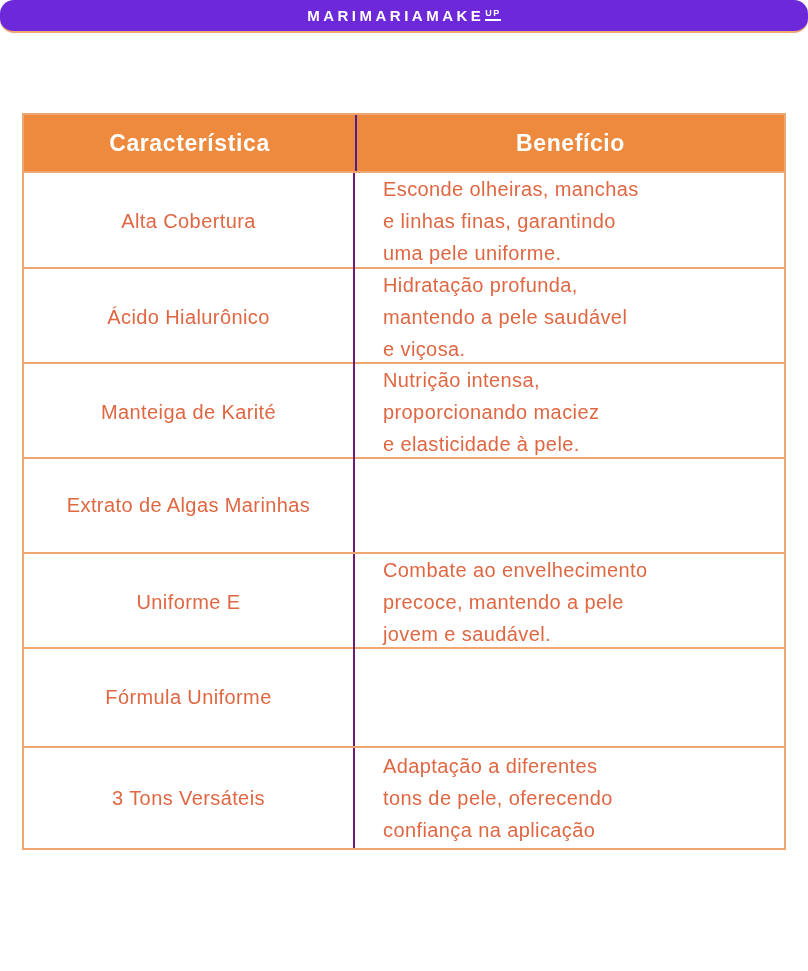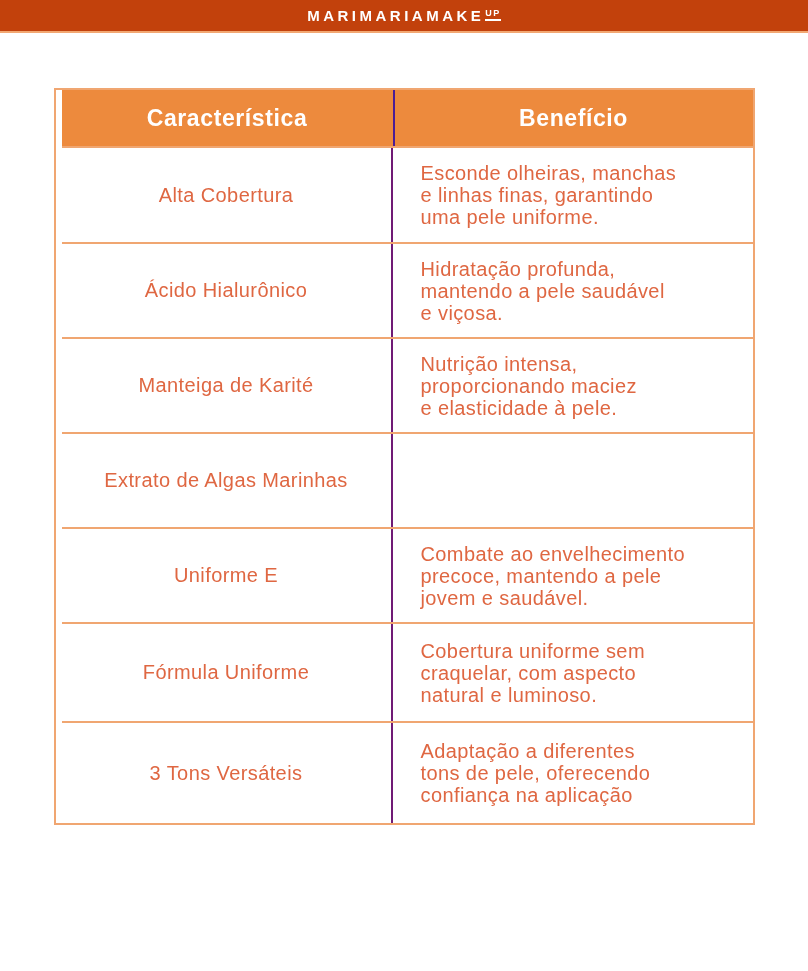--- a/index.html
+++ b/index.html
@@ -7,49 +7,49 @@
   body {
     height: 971px;
     background: #ffffff;
     font-family: "Liberation Sans", sans-serif;
     overflow: hidden;
   }
 
   
   .brand-bar {
     height: 33px;
-    background: #c2410c;
+    background: #6d28d9;
     border-bottom: 2px solid #F2A873;
     display: flex;
     align-items: center;
     justify-content: center;
+    border-radius: 14px;
   }
   .logo {
     color: #ffffff;
     font-weight: bold;
     font-size: 15px;
     letter-spacing: 3.5px;
     line-height: 1;
     white-space: nowrap;
   }
   .logo .sup {
     font-size: 9px;
     letter-spacing: 1.5px;
     vertical-align: 5px;
     border-bottom: 2px solid #ffffff;
     padding-bottom: 1px;
     margin-left: 1px;
   }
 
   
   .fb-table {
-    width: 701px;
-    margin: 55px auto 0 auto;
+    width: 764px;
+    margin: 80px auto 0 auto;
     border: 2px solid #F0A671;
-    padding-left: 6px;
   }
   .thead {
     display: grid;
     grid-template-columns: 331px 1fr;
     height: 56px;
     background: #ED8A3D;
   }
   .th {
     display: flex;
     align-items: center;
@@ -81,21 +81,21 @@
   .td.feature {
     justify-content: center;
     text-align: center;
     border-right: 2px solid #701a75;
     padding: 0 10px;
   }
   .td.benefit {
     padding-left: 28px;
     padding-right: 8px;
     white-space: pre-line;
-    line-height: 22px;
+    line-height: 32px;
   }
 </style>
 </head>
 <body>
 
 <header class="brand-bar">
   <div class="logo"><span>MARIMARIAMAKE</span><span class="sup">UP</span></div>
 </header>
 
 <main>
@@ -133,23 +133,20 @@
 
     <div class="trow">
       <div class="td feature">Uniforme E</div>
       <div class="td benefit">Combate ao envelhecimento
 precoce, mantendo a pele
 jovem e saudável.</div>
     </div>
 
     <div class="trow">
       <div class="td feature">Fórmula Uniforme</div>
-      <div class="td benefit">Cobertura uniforme sem
-craquelar, com aspecto
-natural e luminoso.</div>
     </div>
 
     <div class="trow">
       <div class="td feature">3 Tons Versáteis</div>
       <div class="td benefit">Adaptação a diferentes
 tons de pele, oferecendo
 confiança na aplicação</div>
     </div>
 
   </div>

